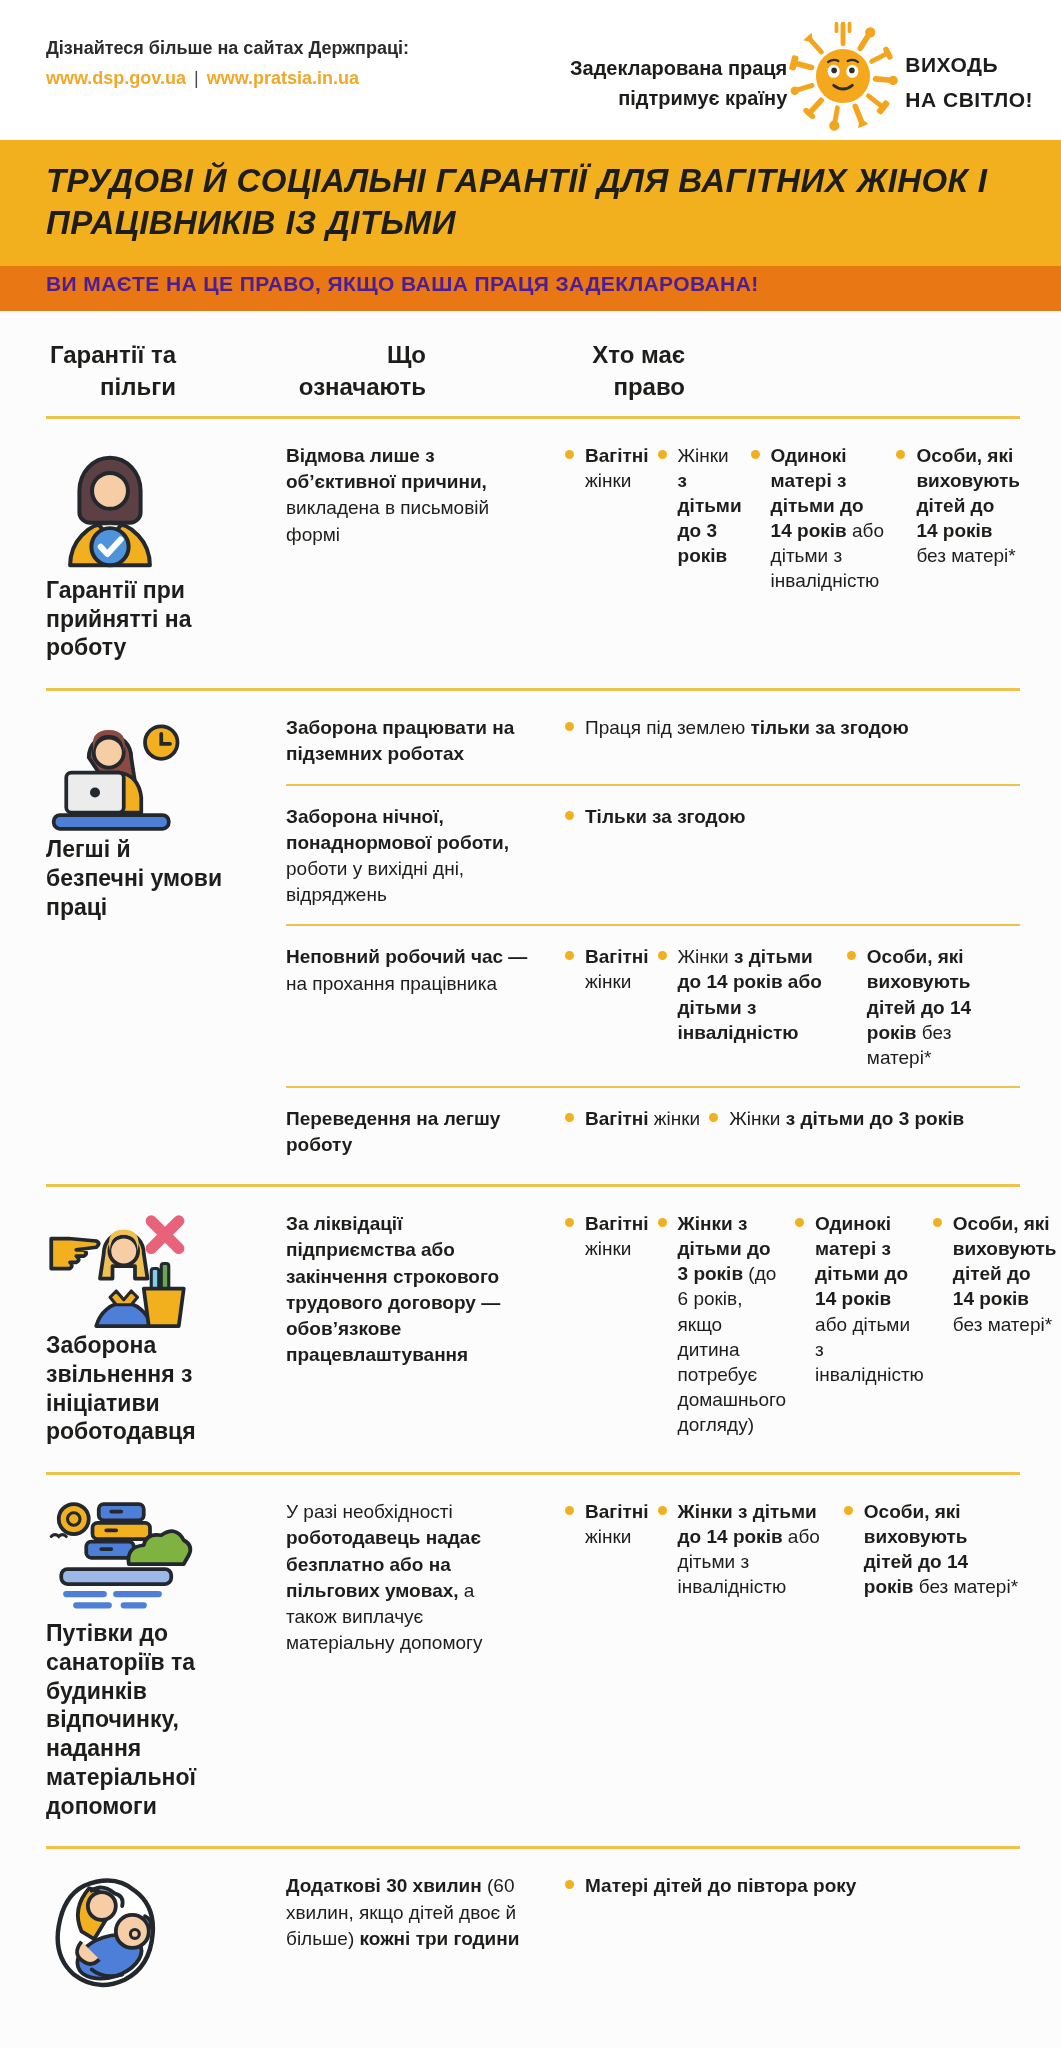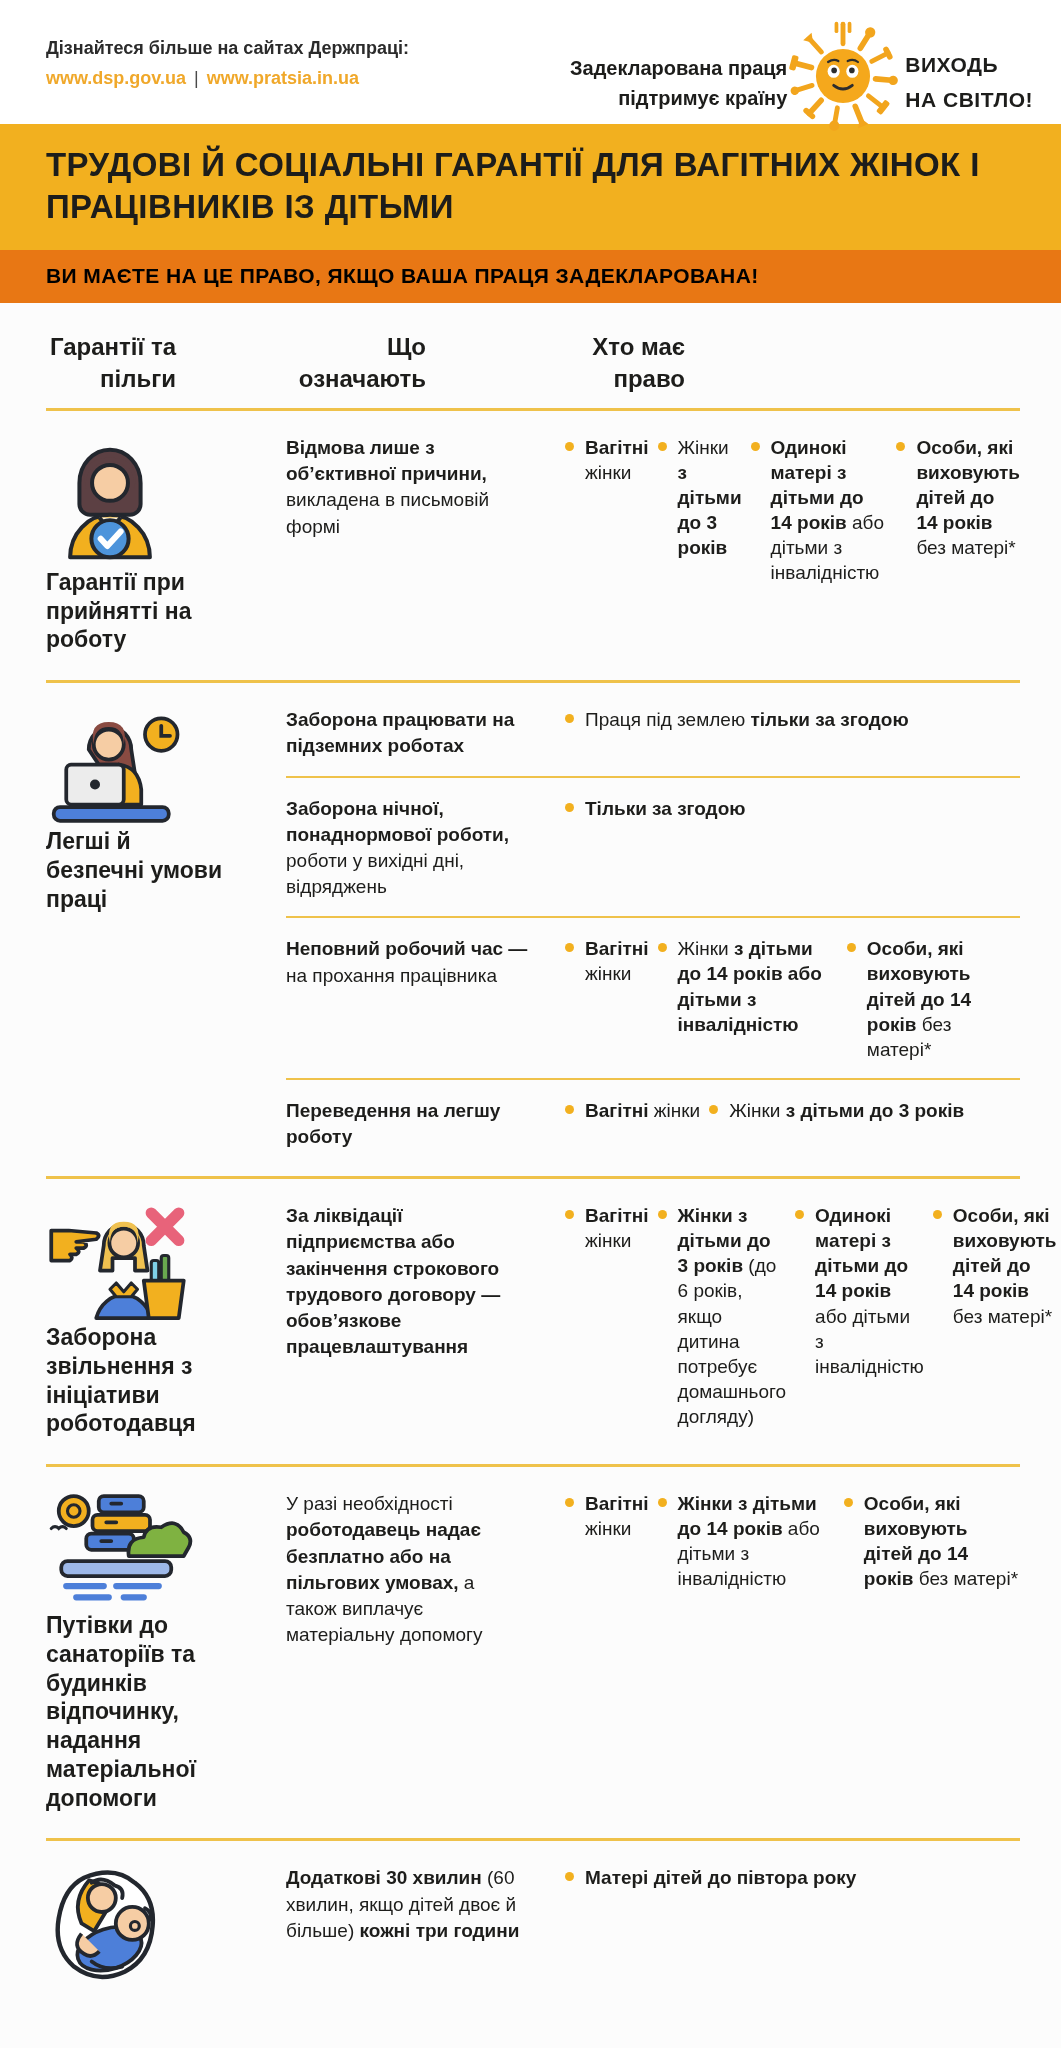--- a/index.html
+++ b/index.html
@@ -1,34 +1,34 @@
 <!DOCTYPE html>
 <html lang="uk"><head>
 <meta charset="utf-8">
 <style>
   html,body{margin:0;padding:0;}
   body{background:#e9e9e9;font-family:"Liberation Sans","DejaVu Sans",sans-serif;color:#1d1d1b;}
   .page{width:1061px;min-height:2048px;margin:0 auto;background:#fcfcfc;position:relative;overflow:hidden;}
 
   
-  .header{background:#ffffff;height:124px;display:flex;align-items:flex-start;padding:34px 28px 0 46px;box-sizing:border-box;}
+  .header{background:#ffffff;height:140px;display:flex;align-items:flex-start;padding:34px 28px 0 46px;box-sizing:border-box;}
   .hdr-left{line-height:1.65;}
   .hdr-info{font-size:18px;font-weight:700;color:#2b2b2b;}
   .hdr-links{font-size:18px;font-weight:700;}
   .hdr-links a{color:#f0a82a;text-decoration:none;}
   .hdr-sep{color:#4a4a4a;font-weight:400;margin:0 8px;}
   .hdr-right{margin-left:auto;display:flex;align-items:center;}
   .slogan{text-align:right;font-size:20px;font-weight:700;line-height:1.5;}
   .sunwrap{width:112px;height:112px;flex:0 0 auto;margin-top:-14px;}
   .logo-text{font-size:21px;font-weight:800;line-height:1.65;letter-spacing:.5px;margin-left:6px;}
 
   
   .banner{background:#f2b01f;padding:20px 40px 22px 46px;}
-  .banner h1{margin:0;font-size:33px;line-height:1.28;font-weight:800;letter-spacing:.4px;color:#1d1d1b;}
-  .subbanner{background:#e87714;color:#000000;padding:14px 40px 15px 46px;font-size:21px;font-weight:800;letter-spacing:.4px;}
+  .banner h1{margin:0;font-size:33px;line-height:1.28;font-weight:800;letter-spacing:.4px;color:#1d1d1b;font-style:italic;}
+  .subbanner{background:#e87714;color:#4c1d95;padding:6px 40px 15px 46px;font-size:21px;font-weight:800;letter-spacing:.4px;}
 
   
   .content{padding:0 41px 0 46px;}
   .theader{display:grid;grid-template-columns:240px 279px 1fr;padding:28px 0 14px;text-align:right;}
   .theader .th{font-size:24px;font-weight:800;line-height:1.3;}
   .th.w1{max-width:130px;} .th.w2{max-width:140px;} .th.w3{max-width:120px;}
   .rowdiv{border-top:3px solid #efc24b;}
   .subdiv{border-top:2px solid #efc24b;margin:16px 0 18px;}
   .grow{display:grid;grid-template-columns:240px 1fr;padding:24px 0 26px;}
   .c1{padding-right:40px;}

